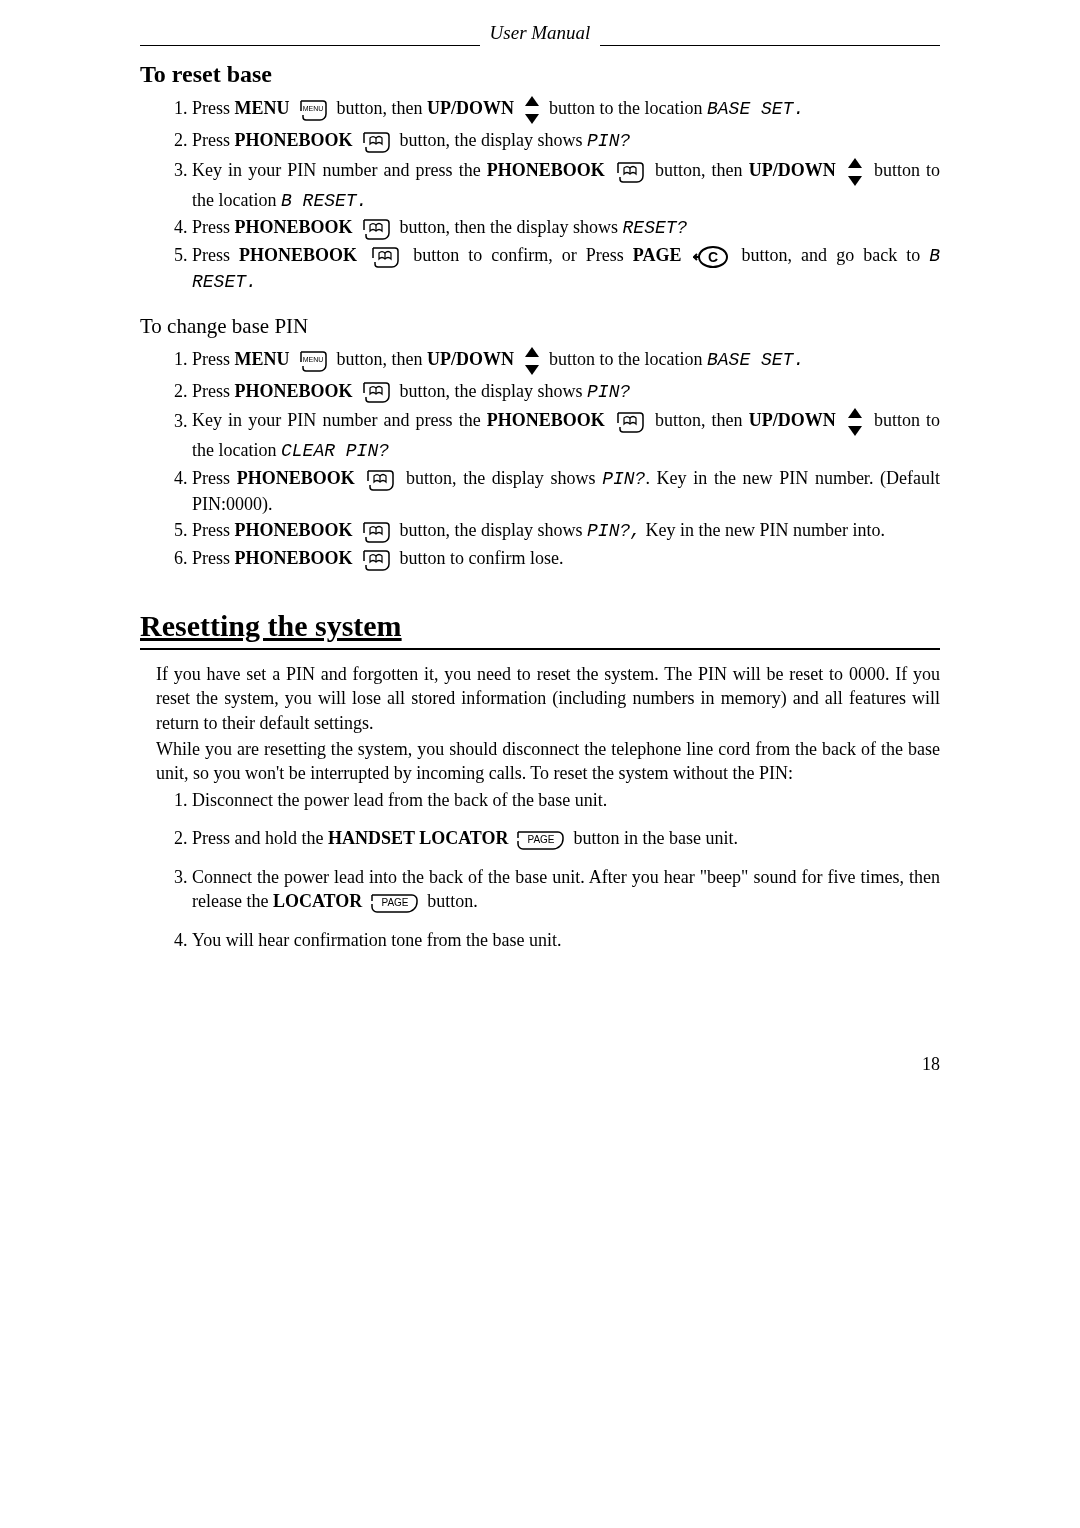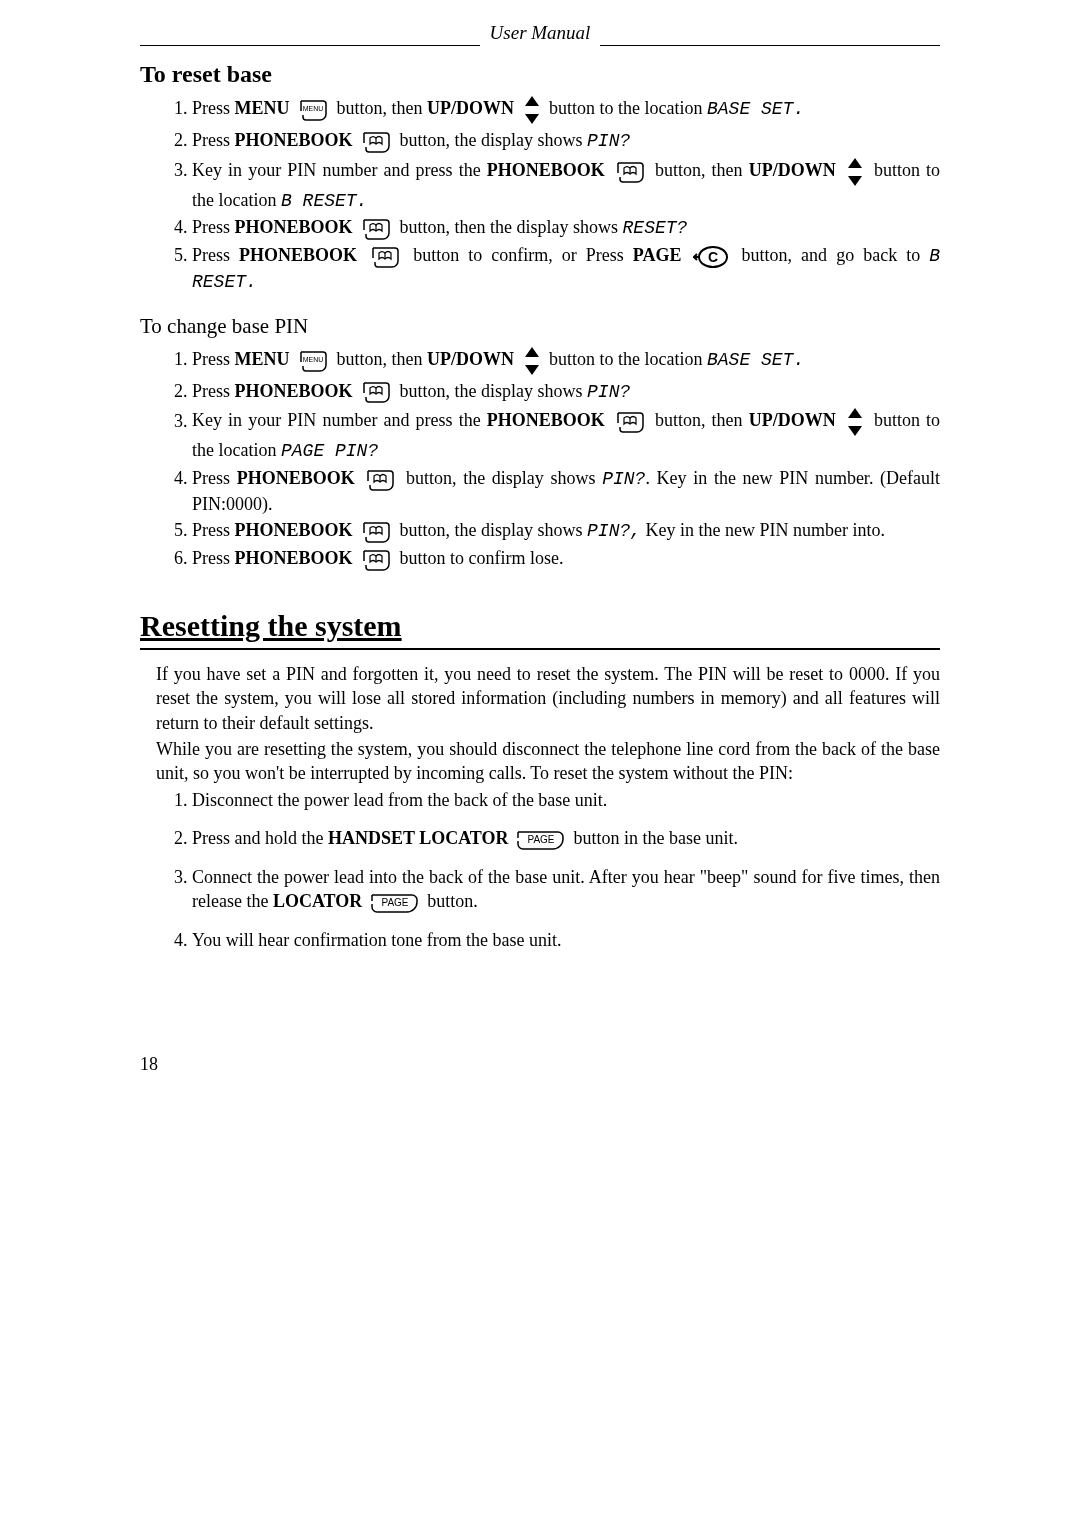--- a/index.html
+++ b/index.html
@@ -63,21 +63,21 @@
   .em { font-style: italic; font-family: Liberation Mono, monospace; }
   .hr-thick {
     border: none;
     border-top: 2.5px solid #000;
     margin: 2px 0 12px 0;
   }
   p.para {
     margin: 0 0 2px 16px;
     text-align: justify;
   }
-  .page-no { text-align: left; margin-top: 100px; font-size: 18px; }
+  .page-no { text-align: right; margin-top: 100px; font-size: 18px; }
 
   
   svg.icon {
     display: inline-block;
     vertical-align: middle;
     margin: 0 2px;
   }
 </style>
 </head>
 <body>
@@ -189,21 +189,21 @@
   </li>
   <li>
     <span>Key in your PIN number and press the </span><span class="strong">PHONEBOOK</span>
     <svg class="icon" width="34" height="24">
         <use href="#ico-book"></use>
       </svg>
     <span>button, then </span><span class="strong">UP/DOWN</span>
     <svg class="icon" width="22" height="32">
         <use href="#ico-updown"></use>
       </svg>
-    <span> button to the location </span><span class="em">PAGE PIN?</span>
+    <span> button to the location </span><span class="em">CLEAR PIN?</span>
   </li>
   <li>
     <span>Press </span><span class="strong">PHONEBOOK</span>
     <svg class="icon" width="34" height="24">
         <use href="#ico-book"></use>
       </svg>
     <span> button, the display shows </span><span class="em">PIN?</span><span>. Key in the new PIN number. (Default PIN:0000).</span>
   </li>
   <li>
     <span>Press </span><span class="strong">PHONEBOOK</span>

